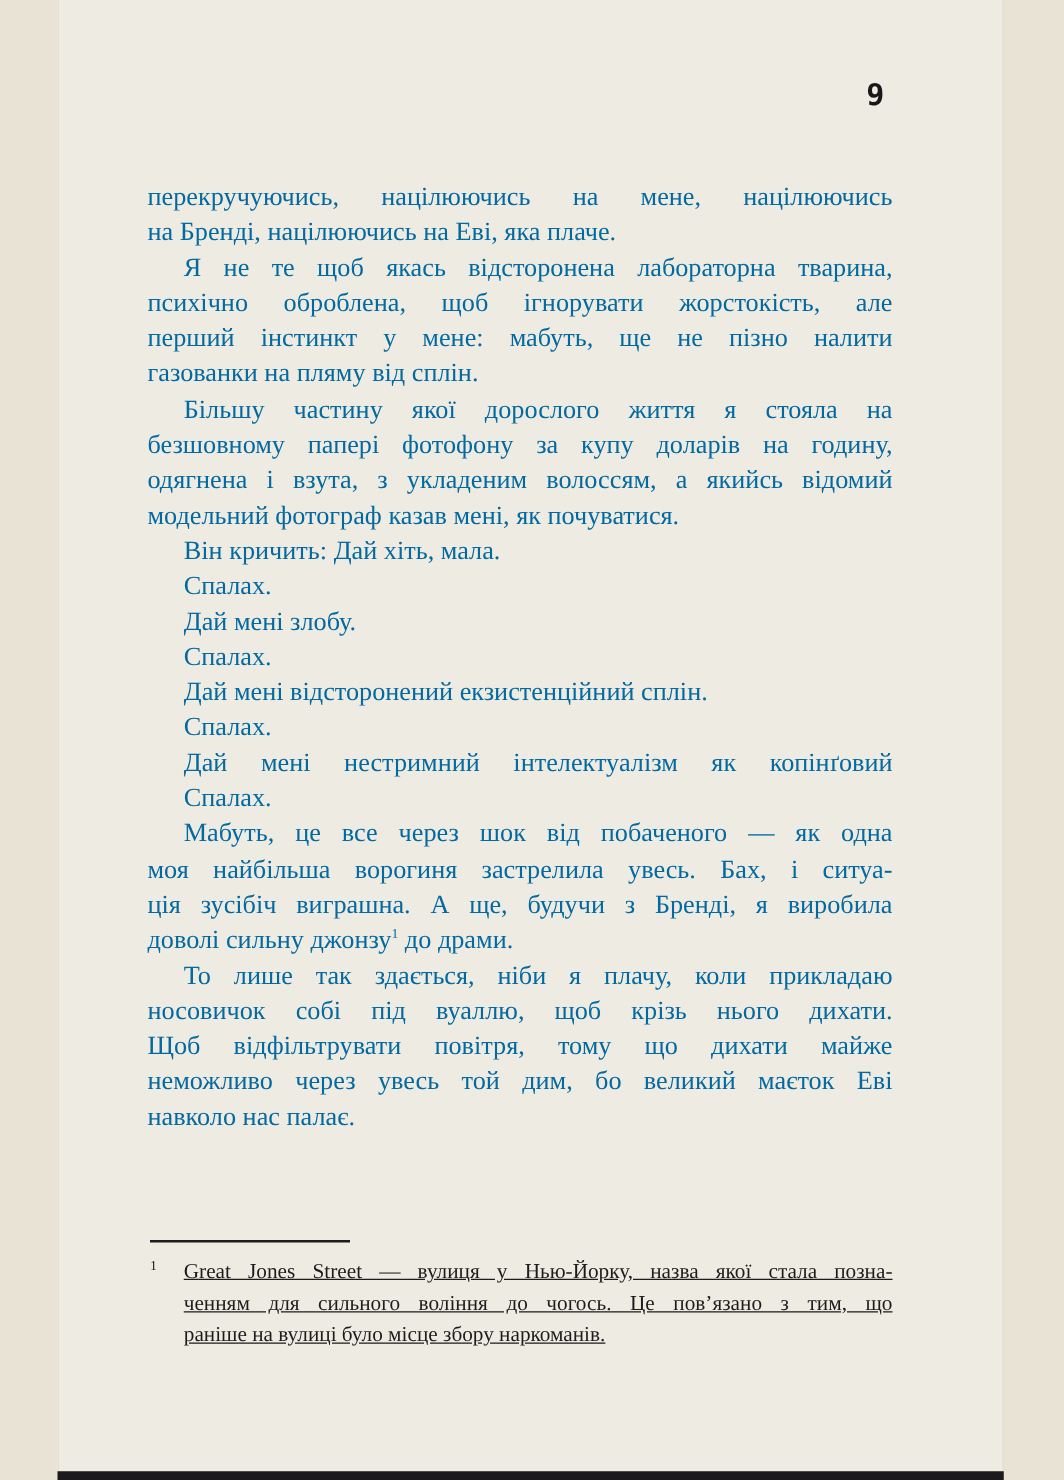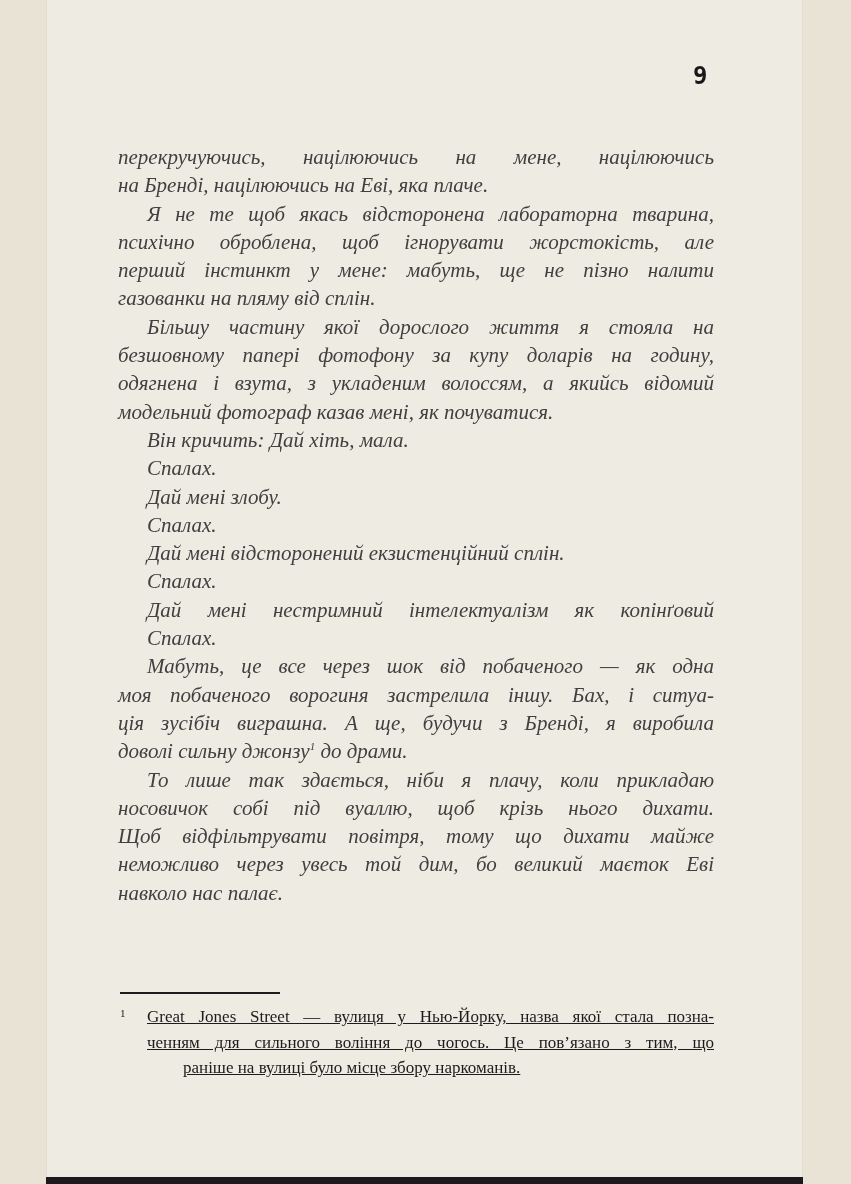--- a/index.html
+++ b/index.html
@@ -41,22 +41,21 @@
     color: #1a161a;
     letter-spacing: 0;
   }
   .text-body {
     position: absolute;
     left: 118px;
     top: 143px;
     width: 596px;
     font-size: 21px;
     line-height: 28.3px;
-    color: #404040;
-    font-style: italic;
+    color: #0369a1;
   }
   .line {
     display: block;
     white-space: nowrap;
     height: 28.3px;
     text-align: justify;
     text-align-last: justify;
   }
   .line.last {
     text-align-last: left;
@@ -96,21 +95,21 @@
     margin-left: 27px;
     text-decoration: underline;
   }
   .fn-line {
     display: block;
     white-space: nowrap;
     text-align: justify;
     text-align-last: justify;
     height: 25.5px;
   }
-  .fn-line.last { text-align-last: left; margin-left: 36px; }
+  .fn-line.last { text-align-last: left; }
 </style>
 </head>
 <body>
 
 <div class="page"></div>
 <div class="bottom-strip"></div>
 
 <div class="page-number">9</div>
 
 <div class="text-body">
@@ -126,21 +125,21 @@
   <span class="line last"><span>модельний фотограф казав мені, як почуватися.</span></span>
   <span class="line indent last"><span>Він кричить: Дай хіть, мала.</span></span>
   <span class="line indent last"><span>Спалах.</span></span>
   <span class="line indent last"><span>Дай мені злобу.</span></span>
   <span class="line indent last"><span>Спалах.</span></span>
   <span class="line indent last"><span>Дай мені відсторонений екзистенційний сплін.</span></span>
   <span class="line indent last"><span>Спалах.</span></span>
   <span class="line indent"><span>Дай мені нестримний інтелектуалізм як копінґовий</span></span>
   <span class="line indent last"><span>Спалах.</span></span>
   <span class="line indent"><span>Мабуть, це все через шок від побаченого — як одна</span></span>
-  <span class="line"><span>моя побаченого ворогиня застрелила іншу. Бах, і ситуа-</span></span>
+  <span class="line"><span>моя найбільша ворогиня застрелила увесь. Бах, і ситуа-</span></span>
   <span class="line"><span>ція зусібіч виграшна. А ще, будучи з Бренді, я виробила</span></span>
   <span class="line last"><span>доволі сильну джонзу</span><sup class="fn-ref">1</sup><span> до драми.</span></span>
   <span class="line indent"><span>То лише так здається, ніби я плачу, коли прикладаю</span></span>
   <span class="line"><span>носовичок собі під вуаллю, щоб крізь нього дихати.</span></span>
   <span class="line"><span>Щоб відфільтрувати повітря, тому що дихати майже</span></span>
   <span class="line"><span>неможливо через увесь той дим, бо великий маєток Еві</span></span>
   <span class="line last"><span>навколо нас палає.</span></span>
 </div>
 
 <div class="footnote-rule"></div>

